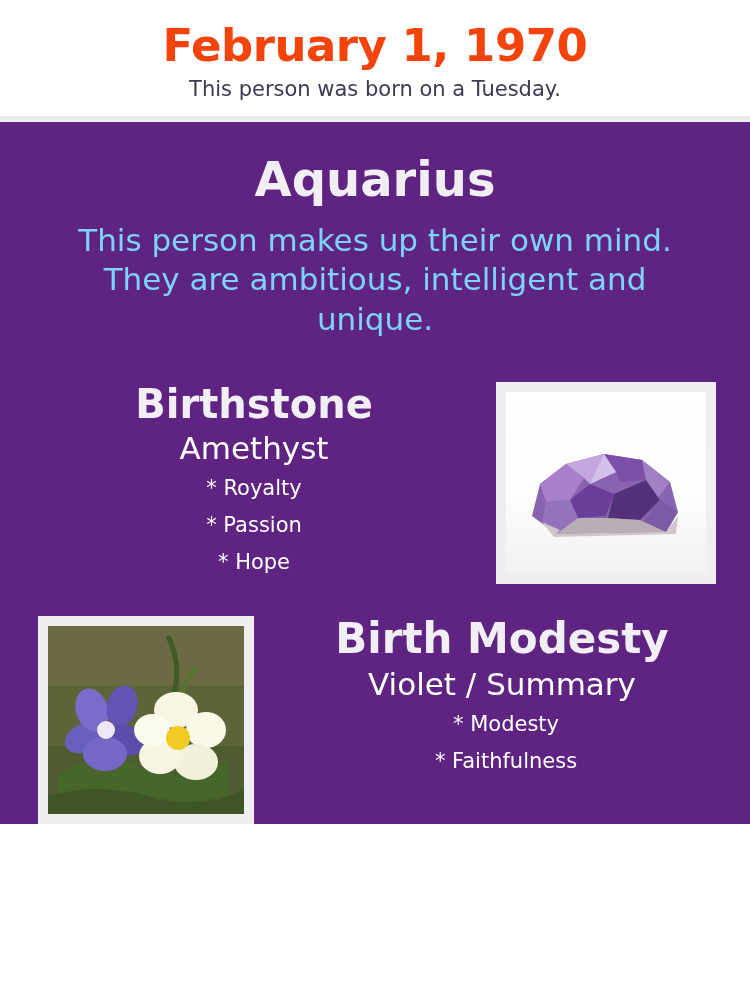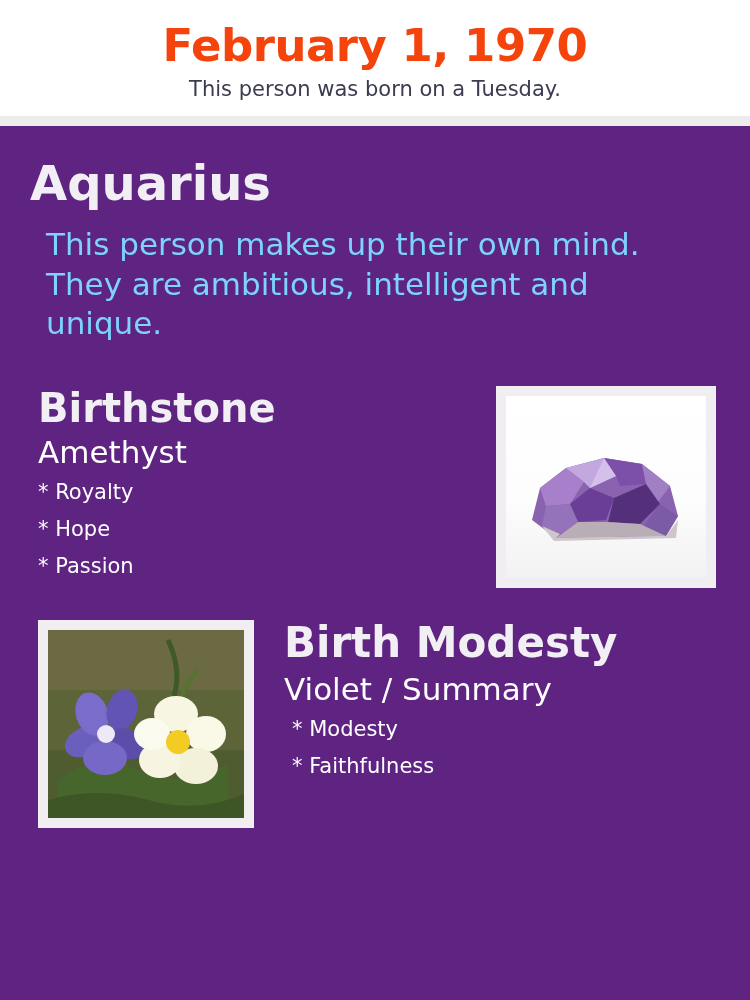--- a/index.html
+++ b/index.html
@@ -8,21 +8,21 @@
   }
   body {
     width: 750px;
     height: 1000px;
     font-family: "DejaVu Sans", sans-serif;
     background: #ffffff;
     overflow: hidden;
   }
   .page {
     width: 750px;
-    height: 1000px;
+    height: 824px;
     position: relative;
     display: flex;
     flex-direction: column;
   }
 
   
   .header {
     background: #ffffff;
     padding: 22px 20px 14px 20px;
     text-align: center;
@@ -55,20 +55,21 @@
   }
 
   
   .body {
     background: #5f2382;
     flex: 1;
     padding: 26px 30px 0 30px;
     box-sizing: border-box;
     color: #ffffff;
     position: relative;
+    text-align: center;
   }
 
   .zodiac-title {
     font-size: 48px;
     font-weight: bold;
     color: #f2eff4;
     margin: 6px 0 12px 0;
     line-height: 1.05;
   }
   .zodiac-desc {
@@ -180,22 +181,22 @@
   <div class="body">
 
     <div class="zodiac-title">Aquarius</div>
     <div class="zodiac-desc">This person makes up their own mind. They are ambitious, intelligent and unique.</div>
 
     <div class="stone-section">
       <div class="stone-text">
         <div class="section-title">Birthstone</div>
         <div class="section-value">Amethyst</div>
         <div class="bullet">* Royalty</div>
+        <div class="bullet">* Passion</div>
         <div class="bullet">* Hope</div>
-        <div class="bullet">* Passion</div>
       </div>
 
       <div class="photo-frame stone-frame">
         <div class="stone-img">
           <svg class="crystal" viewBox="0 0 160 104">
             <path d="M6 78 L14 46 L40 26 L78 16 L116 22 L144 44 L152 74 L140 94 L30 96 Z" fill="#8a63b0"></path>
             <path d="M14 46 L40 26 L58 40 L44 62 L20 64 Z" fill="#a77fcb"></path>
             <path d="M40 26 L78 16 L90 34 L64 46 L58 40 Z" fill="#c3a8e0"></path>
             <path d="M78 16 L116 22 L120 42 L94 44 L90 34 Z" fill="#7c4fa8"></path>
             <path d="M116 22 L144 44 L132 60 L118 50 L120 42 Z" fill="#a17fc4"></path>

